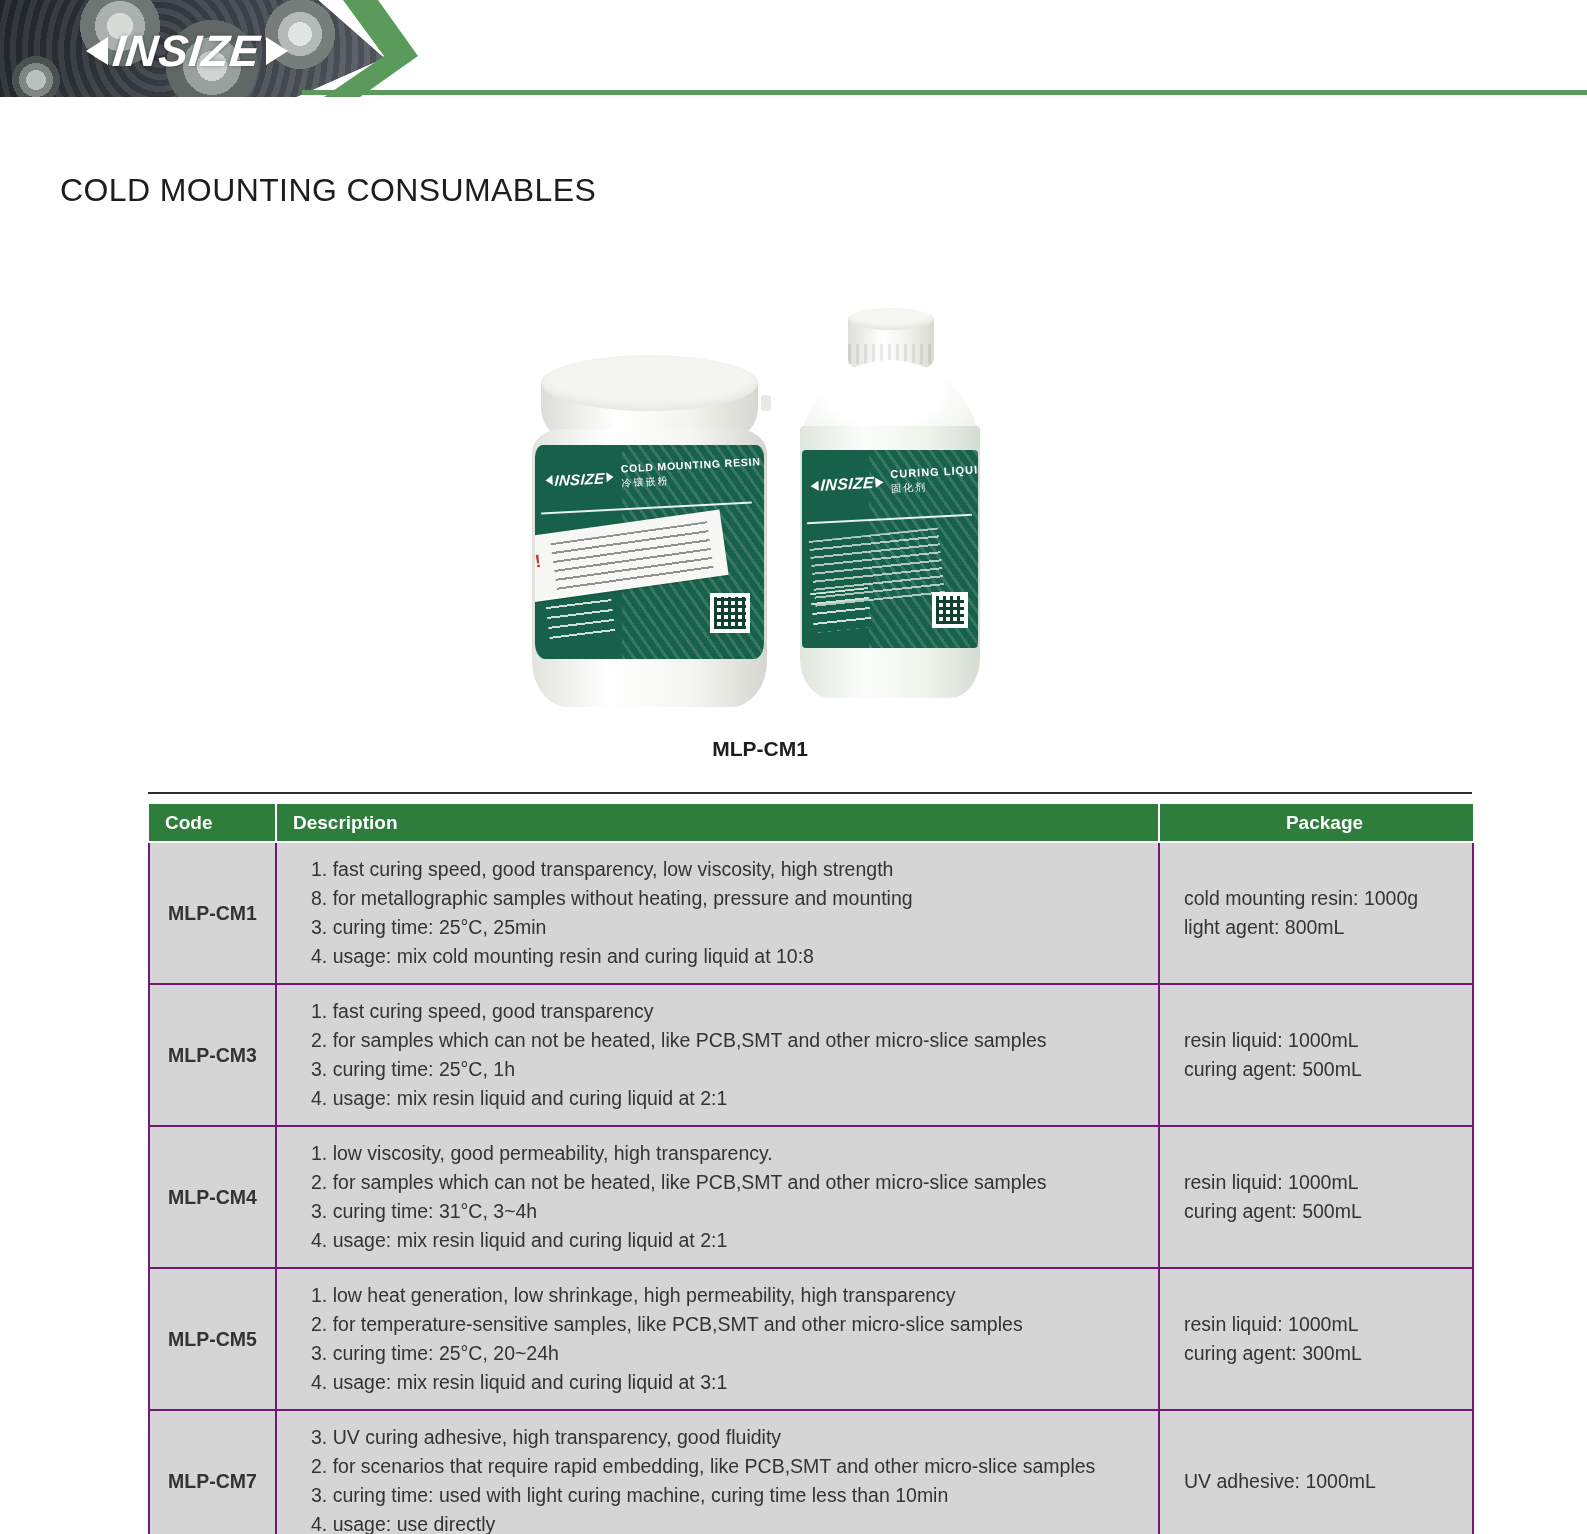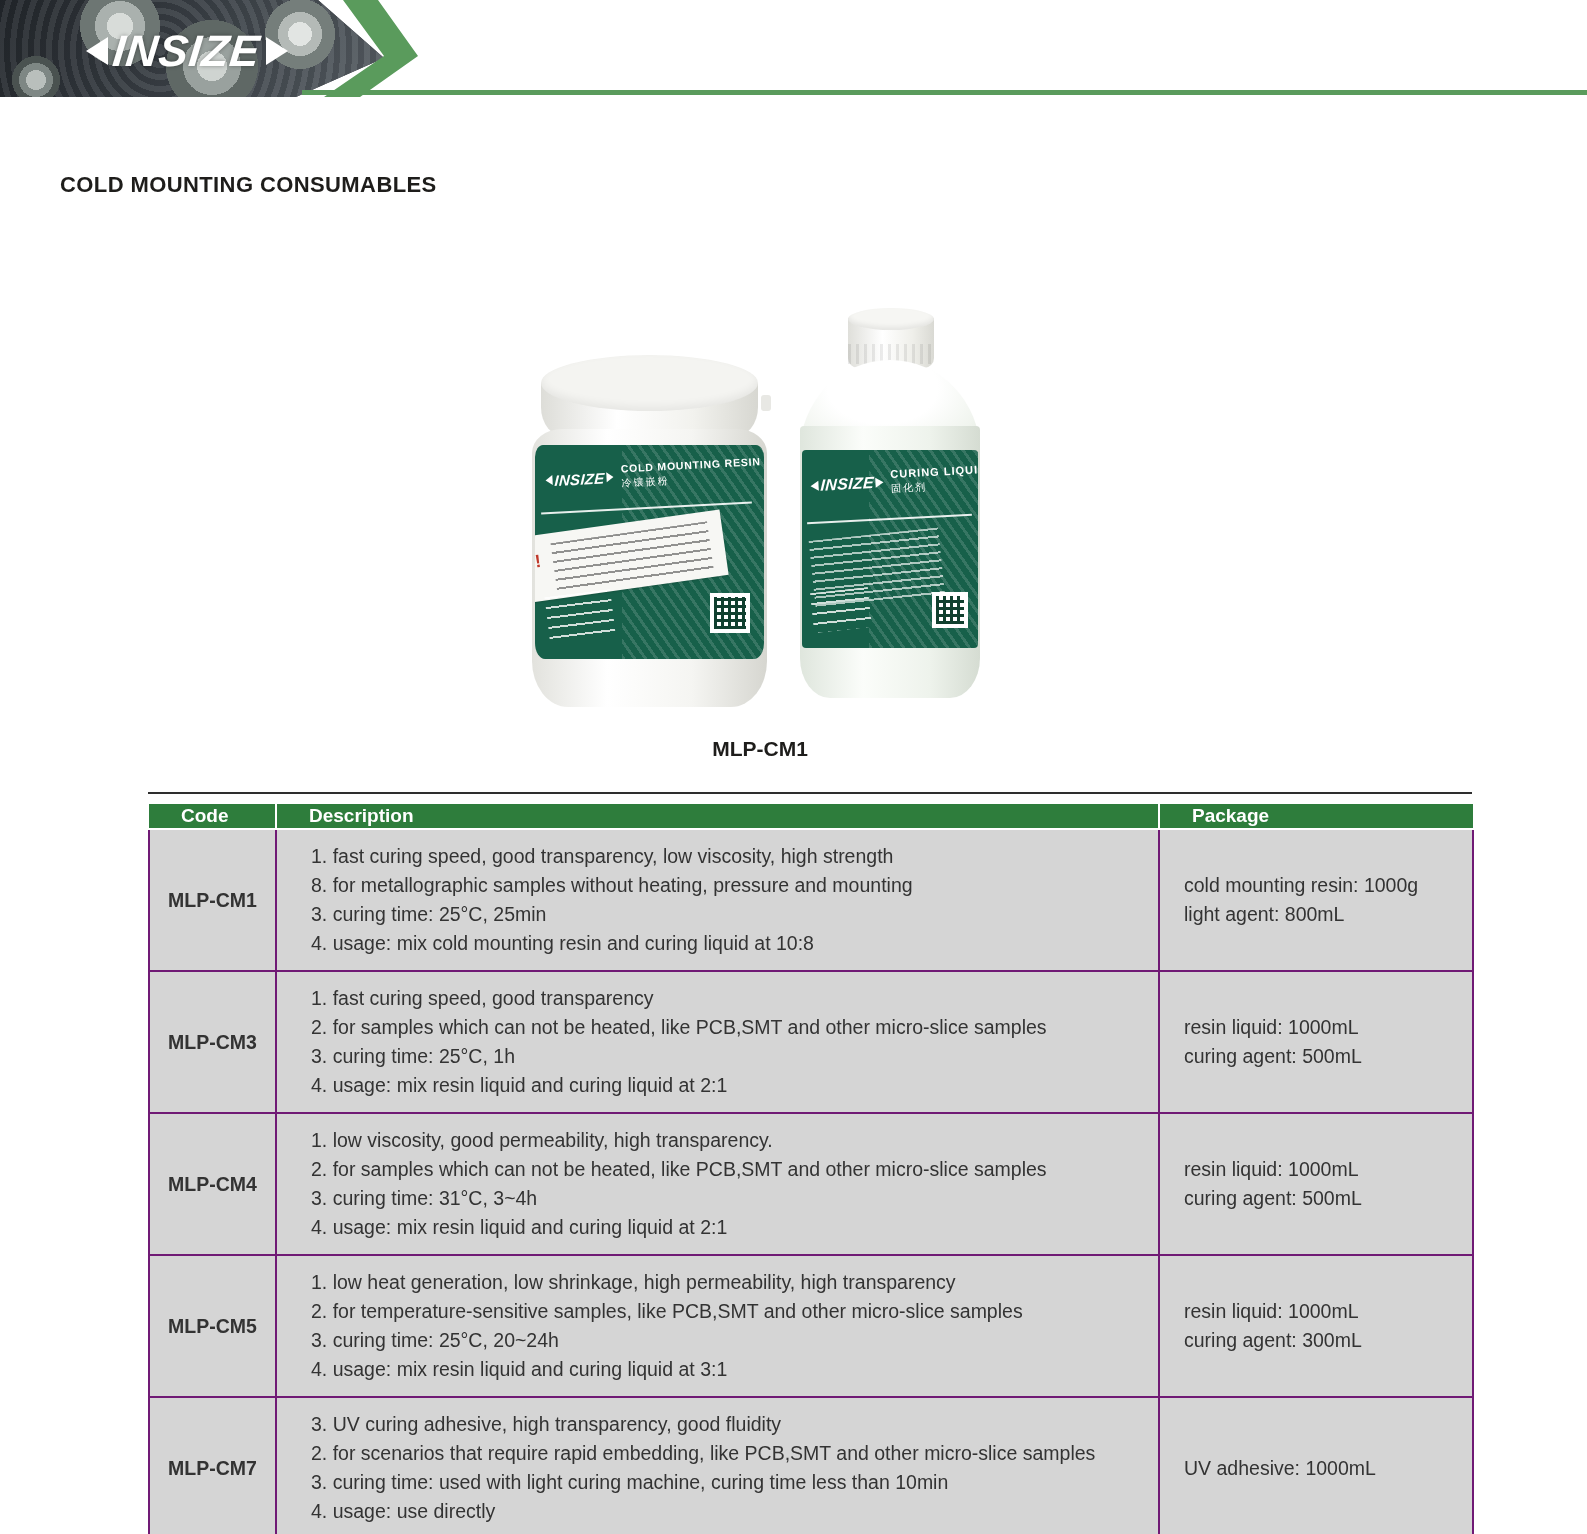--- a/index.html
+++ b/index.html
@@ -26,21 +26,21 @@
   
   .logo { display:inline-flex; align-items:center; gap:.12em; color:#fff; font-weight:bold; }
   .logo .txt { font-style:italic; transform:skewX(-6deg); letter-spacing:.02em; }
   .tri-l { width:0; height:0; border-top:.34em solid transparent; border-bottom:.34em solid transparent;
            border-right:.52em solid currentColor; }
   .tri-r { width:0; height:0; border-top:.34em solid transparent; border-bottom:.34em solid transparent;
            border-left:.52em solid currentColor; }
   .hdr-logo { position:absolute; left:86px; top:26px; font-size:44px; text-shadow:0 0 4px rgba(0,0,0,.35); }
 
   
-  .page-title { position:absolute; left:60px; top:172px; font-size:22px; font-weight:bold;
+  .page-title { position:absolute; left:60px; top:172px; font-size:32px; font-weight:normal;
                 color:#1e1d1b; letter-spacing:.4px; }
 
   
   .figure { position:absolute; left:470px; top:300px; width:580px; height:472px; }
 
   
   .jar { position:absolute; left:62px; top:55px; width:235px; height:352px; }
   .jar-cap-top { position:absolute; left:9px; top:0; width:217px; height:56px; border-radius:50%;
     background:radial-gradient(ellipse at 45% 38%, #ffffff 0 55%, #ececе8 80%, #dcdcd7 100%);
     background-color:#f4f4f1; box-shadow:inset 0 -4px 8px rgba(0,0,0,.06); }
@@ -107,22 +107,22 @@
 
   .figure-caption { position:absolute; left:0; top:437px; width:100%; text-align:center;
     font-size:21px; font-weight:bold; color:#1e1d1b; }
 
   
   .table-wrap { position:absolute; left:148px; top:792px; width:1324px; }
   .top-rule { width:100%; height:2px; background:#2e2e2e; }
   table.spec { margin-top:10px; width:1324px; border-collapse:collapse; table-layout:fixed; }
   .spec col.c-code { width:127px; } .spec col.c-desc { width:883px; } .spec col.c-pkg { width:314px; }
   .spec th { background:#2e7d3c; color:#ffffff; font-size:19px; font-weight:bold; text-align:left;
-    height:25px; padding:0 0 0 32px; border-right:2px solid #ffffff; border-bottom:2px solid #ffffff; }
-  .spec th:last-child { border-right:none; }
+    height:38px; padding:0 0 0 16px; border-right:2px solid #ffffff; border-bottom:2px solid #ffffff; }
+  .spec th:last-child { border-right:none;text-align:center; }
   .spec td { background:#d5d5d5; border:2px solid #701a75; vertical-align:middle;
     color:#333333; font-size:19.5px; height:126px; }
   .spec tbody tr:first-child td { border-top:2px solid #ffffff; }
   .spec tbody tr:last-child td { border-bottom:3px solid #1c1c1c; }
   .td-code { text-align:center; font-weight:bold; color:#1e1d1b; font-size:20px; }
   .td-desc { padding:12px 12px 12px 34px; line-height:29px;margin-left:37px; }
   .td-pkg  { padding:12px 10px 12px 24px; line-height:29px; }
 </style>
 </head>
 <body>

